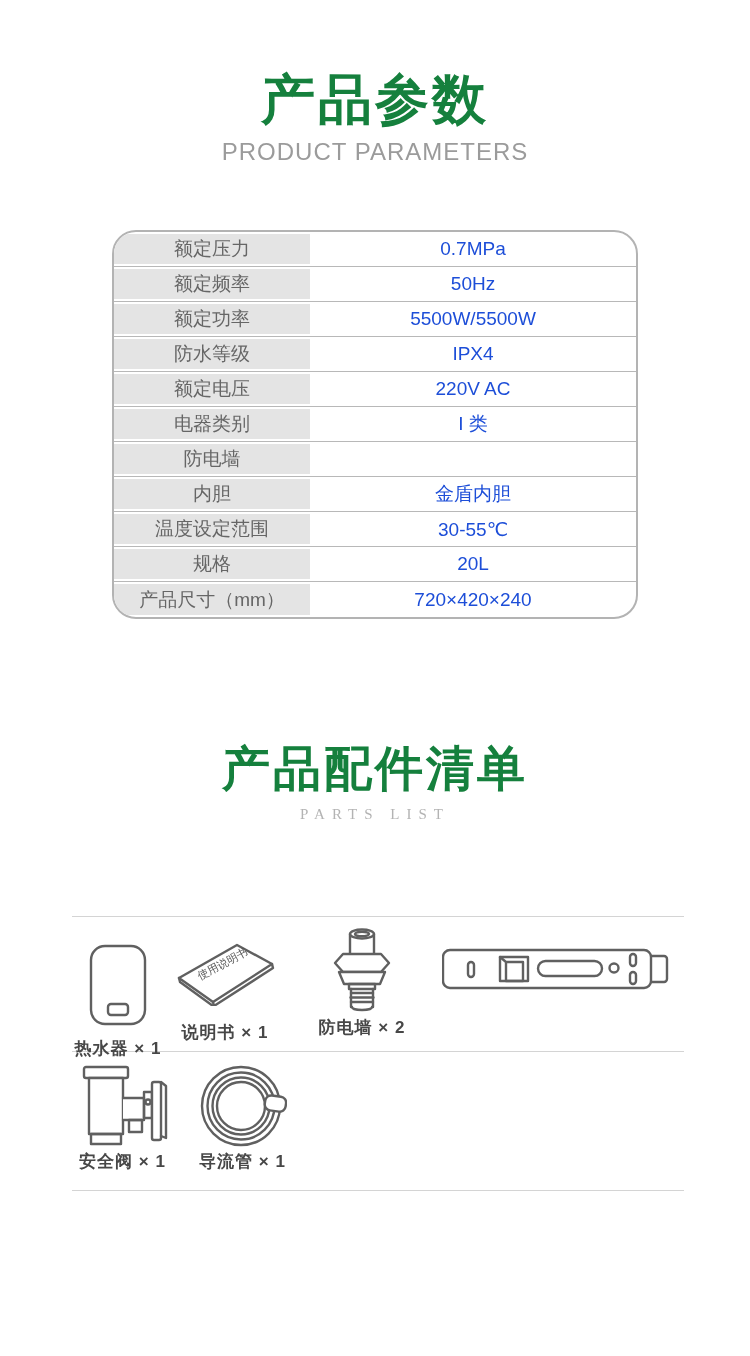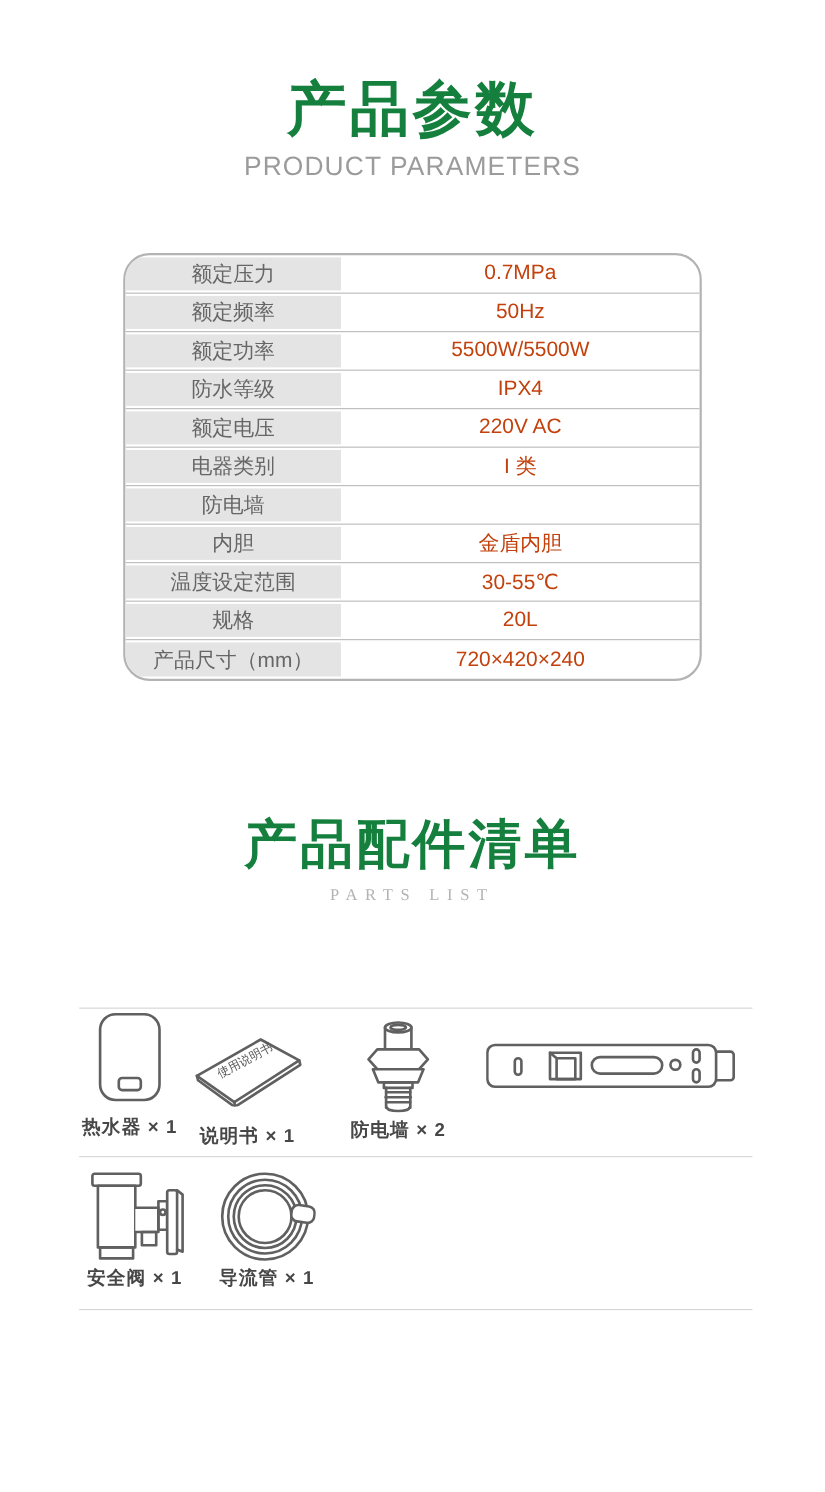--- a/index.html
+++ b/index.html
@@ -18,30 +18,30 @@
 
   
   .spec-table { position:absolute; top:230px; left:112px; width:526px;
                 border:2px solid #b3b3b3; border-radius:24px; overflow:hidden; background:#fff; }
   .spec-row { display:flex; height:35px; border-bottom:1px solid #b8b8b8; }
   .spec-row:last-child { border-bottom:none; }
   .spec-label-wrap { width:196px; padding:2px 0; }
   .spec-label { height:100%; background:#e4e4e4; display:flex; align-items:center; justify-content:center;
                 font-size:19px; color:#666666; }
   .spec-value { flex:1; display:flex; align-items:center; justify-content:center;
-                font-size:19px; color:#c2410c; }
+                font-size:19px; color:#1d4ed8; }
 
   
   .parts { position:absolute; top:916px; left:0; width:750px; height:274px; }
   .divider { position:absolute; left:72px; width:612px; height:1px; background:#d4d4d4; }
   .d1 { top:0; } .d2 { top:135px; } .d3 { top:274px; }
   .part-item { position:absolute; text-align:center; }
   .part-item svg { display:block; margin:0 auto; }
   .part-label { font-size:17px; color:#474747; font-weight:600; letter-spacing:1px; }
-  .p1 { left:60px;  top:4px;  width:116px; } .p1 .part-label { margin-top:11px; }
+  .p1 { left:60px;  top:28px;  width:116px; } .p1 .part-label { margin-top:11px; }
   .p2 { left:168px; top:24px;  width:114px; } .p2 .part-label { margin-top:15px; }
   .p3 { left:317px; top:10px;  width:90px;  } .p3 .part-label { margin-top:4px; }
   .p4 { left:440px; top:32px;  width:232px; } .p4 .part-label { margin-top:20px; }
   .p5 { left:65px;  top:148px; width:115px; } .p5 .part-label { margin-top:2px; }
   .p6 { left:185px; top:148px; width:115px; } .p6 .part-label { margin-top:2px; }
   .icon-line { stroke:#606060; stroke-width:2.4; fill:none; stroke-linejoin:round; stroke-linecap:round; }
   .icon-fill-white { fill:#ffffff; }
   .manual-text { fill:#555; font-size:11px; font-family:"Liberation Sans","DejaVu Sans",sans-serif; }
 </style>
 </head>

